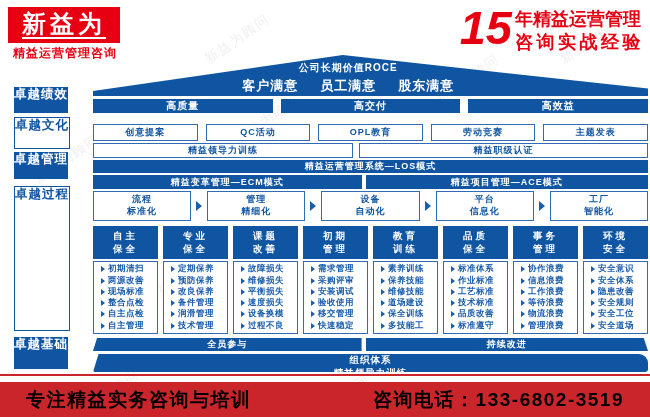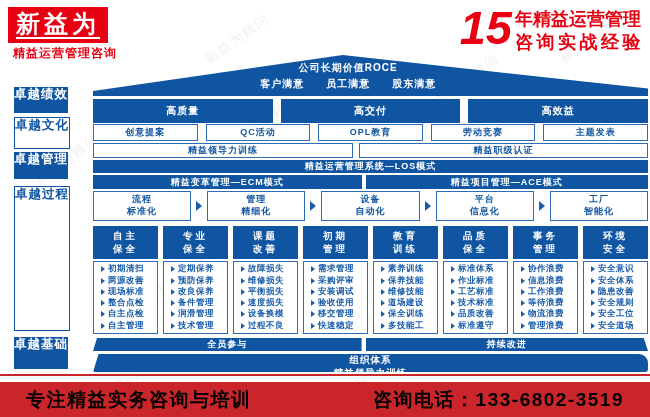--- a/index.html
+++ b/index.html
@@ -1,19 +1,19 @@
 <!DOCTYPE html>
 <html><head>
 <meta charset="utf-8">
 <style>
   html,body{margin:0;padding:0;background:#fff;}
   .canvas{position:relative;width:650px;height:417px;background:#fff;overflow:hidden;
           font-family:"Liberation Sans","DejaVu Sans",sans-serif;}
   
-  .logo-box{position:absolute;left:8px;top:7px;width:100px;height:36px;background:#e60012;
+  .logo-box{position:absolute;left:8px;top:7px;width:112px;height:36px;background:#e60012;
             display:flex;align-items:center;justify-content:center;}
   .logo-box span{color:#fff;font-size:24px;font-weight:bold;letter-spacing:4px;
                  border-bottom:2px solid #fff;line-height:1.05;}
   .logo-sub{position:absolute;left:6px;top:45px;width:118px;text-align:center;color:#e60012;
             font-size:12px;font-weight:bold;letter-spacing:1px;}
   .slogan{position:absolute;right:6px;top:6px;display:flex;align-items:flex-start;}
   .slogan .num{font-size:47px;font-weight:bold;font-style:italic;color:#e60012;line-height:.95;margin-right:3px;}
   .slogan .stxt{display:flex;flex-direction:column;color:#e60012;font-weight:bold;font-size:18px;line-height:1.3;margin-top:2px;}
   .slogan .s2{letter-spacing:3.5px;}
   
@@ -28,21 +28,21 @@
   .bo{background:#fff;border:1px solid #2e6cb4;color:#0f55a2;font-weight:bold;display:flex;
       align-items:center;justify-content:center;flex:1;letter-spacing:1px;}
   .f10{font-size:10px;} .f9{font-size:9px;} .f95{font-size:9.5px;}
   
   .roof{position:absolute;left:93px;top:55px;width:555px;height:41px;}
   .roof-shape{position:absolute;left:0;top:0;width:100%;height:100%;background:#0f55a2;
               clip-path:polygon(0 88%,45% 0,100% 82%,100% 100%,0 100%);}
   .roof-title{position:absolute;left:46%;top:6px;transform:translateX(-50%);color:#fff;
               font-size:10px;font-weight:bold;white-space:nowrap;letter-spacing:1px;}
   .roof-sats{position:absolute;left:46%;top:22px;transform:translateX(-50%);display:flex;gap:22px;
-             color:#fff;font-size:10px;font-weight:bold;white-space:nowrap;letter-spacing:1px;}
+             color:#fff;font-size:13px;font-weight:bold;white-space:nowrap;letter-spacing:1px;}
   
   .stage{flex-direction:column;line-height:1.3;justify-content:center;}
   .sarr{flex:none;width:6px;display:flex;align-items:center;justify-content:center;}
   .sarr i{width:0;height:0;border-left:6px solid #1a5dab;border-top:5px solid transparent;border-bottom:5px solid transparent;}
   
   .hdr{flex-direction:column;line-height:1.3;letter-spacing:3px;}
   .ilist{flex-direction:column;align-items:stretch;justify-content:center;padding:2px 0;}
   .irow{display:flex;align-items:center;padding-left:7px;height:11.3px;font-size:8.5px;
         color:#1a5dab;font-weight:bold;letter-spacing:.5px;}
   .tri{width:0;height:0;border-left:4px solid #1a5dab;border-top:3px solid transparent;
@@ -117,21 +117,21 @@
   <div class="roof">
     <div class="roof-shape"></div>
     <div class="roof-title">公司长期价值ROCE</div>
     <div class="roof-sats">
       <span>客户满意</span>
       <span>员工满意</span>
       <span>股东满意</span>
     </div>
   </div>
 
-  <div class="crow" style="top:99px;height:24px">
+  <div class="crow" style="top:99px;height:14px">
     <div class="bs f10">高质量</div>
     <div class="bs f10">高交付</div>
     <div class="bs f10">高效益</div>
   </div>
 
   <div class="crow" style="top:124px;height:17px">
     <div class="bo f9">创意提案</div>
     <div class="bo f9">QC活动</div>
     <div class="bo f9">OPL教育</div>
     <div class="bo f9">劳动竞赛</div>

